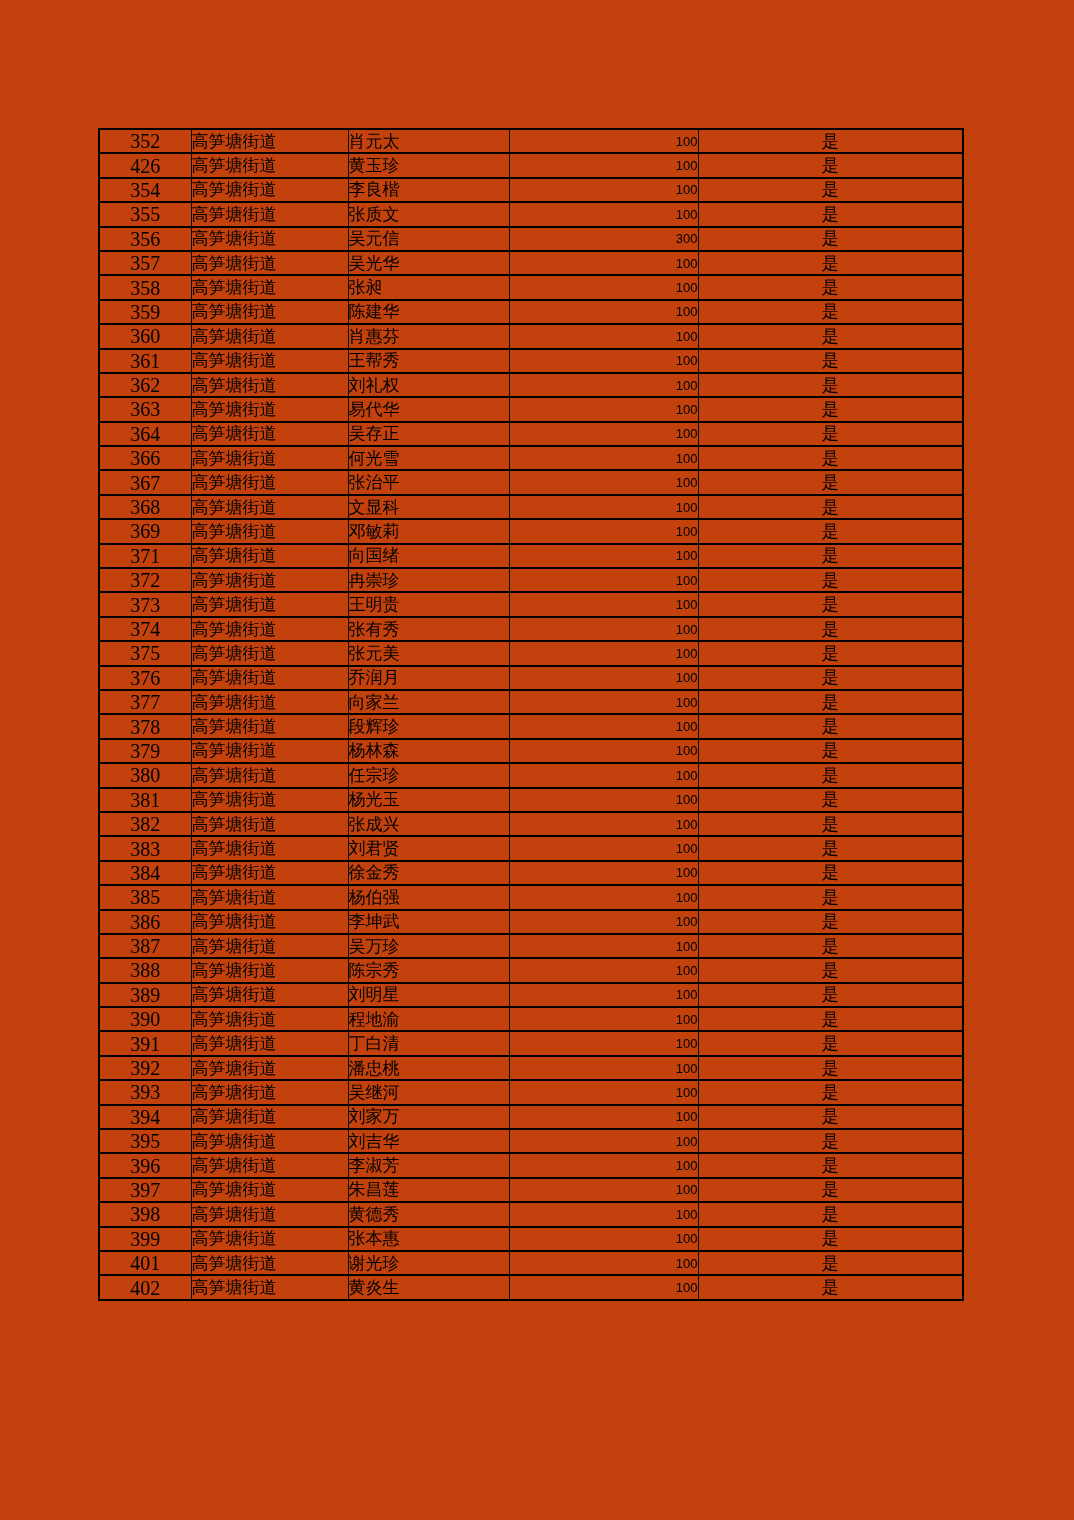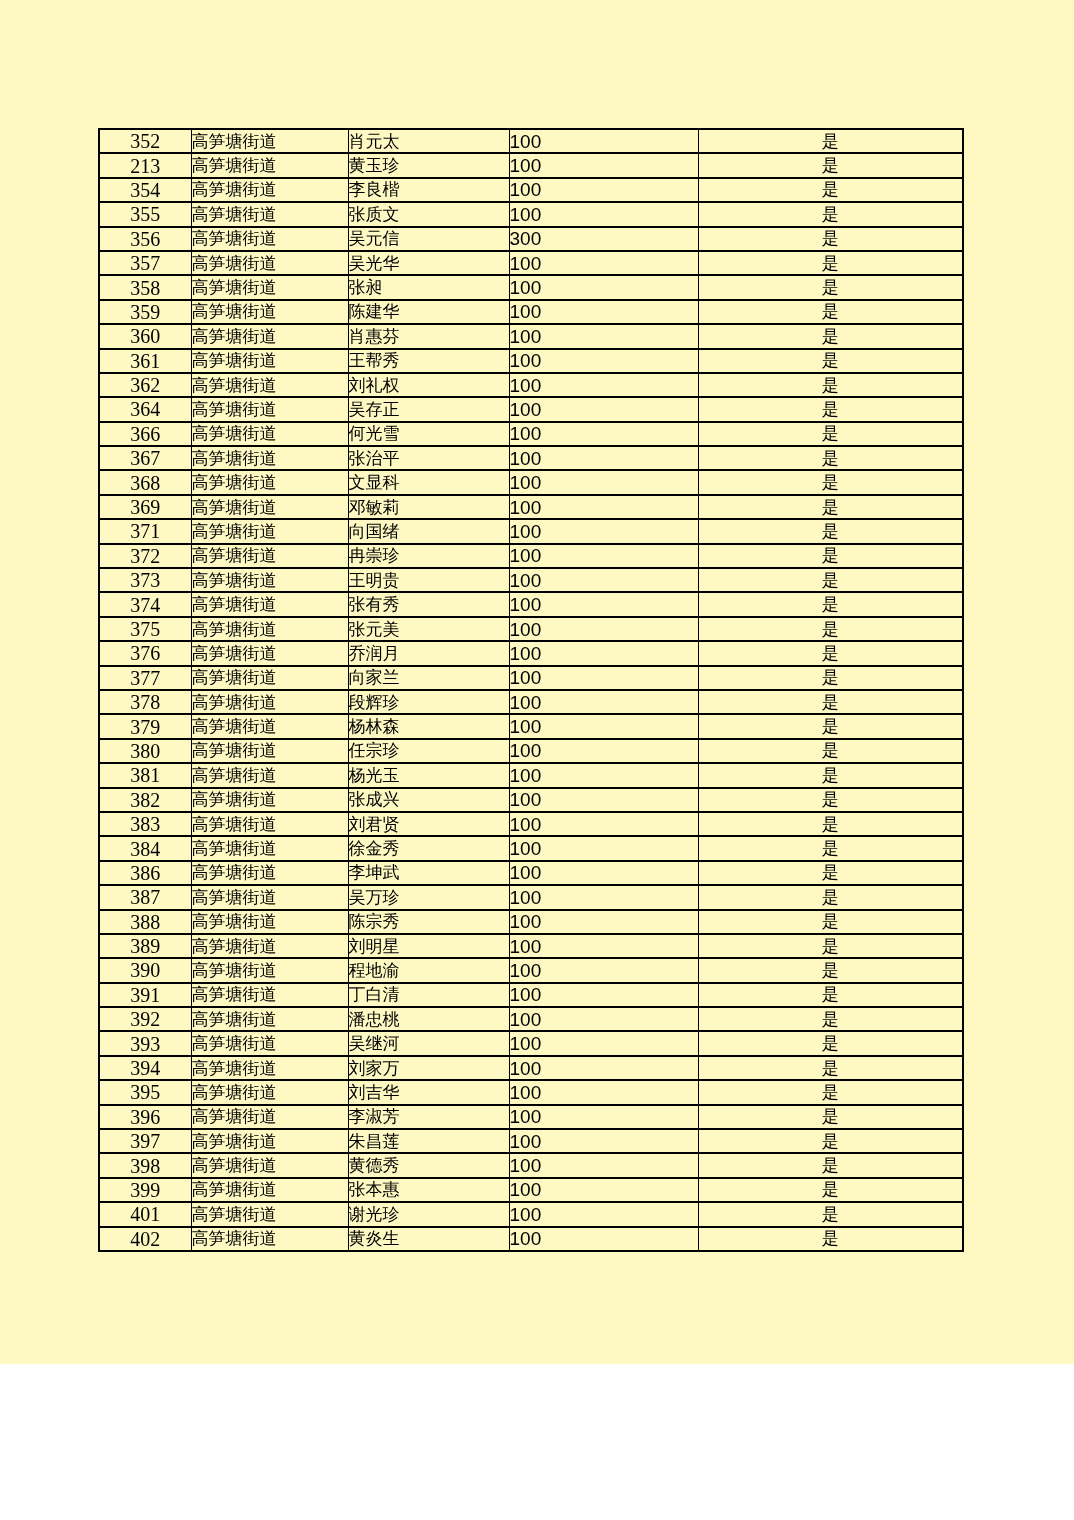--- a/index.html
+++ b/index.html
@@ -3,22 +3,22 @@
 <meta charset="utf-8">
 <style>
   html, body {
     margin: 0;
     padding: 0;
     background: #ffffff;
   }
   .page {
     position: relative;
     width: 1074px;
-    height: 1364px;
-    background: #fef9c3;
+    height: 1520px;
+    background: #c2410c;
     overflow: hidden;
     font-family: "Liberation Serif", "DejaVu Serif", serif;
     color: #000000;
   }
   table.records {
     position: absolute;
     left: 98px;
     top: 128px;
     width: 864px;
     border-collapse: collapse;
@@ -42,23 +42,23 @@
     font-size: 20px;
     font-family: "Liberation Serif", "DejaVu Serif", serif;
   }
   td.c-district, td.c-name {
     text-align: left;
     padding-left: 5px;
     font-size: 17px;
     font-family: "Liberation Serif", "DejaVu Serif", serif;
   }
   td.c-amount {
-    text-align: left;
+    text-align: right;
     padding-left: 4px;
-    font-size: 19px;
+    font-size: 13px;
     font-family: "Liberation Sans", "DejaVu Sans", sans-serif;
   }
   td.c-status {
     text-align: center;
     font-size: 17px;
     font-family: "Liberation Serif", "DejaVu Serif", serif;
   }
 </style>
 </head>
 <body>
@@ -74,21 +74,21 @@
     </colgroup>
     <tbody id="records-body">
         <tr>
           <td class="c-no">352</td>
           <td class="c-district">高笋塘街道</td>
           <td class="c-name">肖元太</td>
           <td class="c-amount">100</td>
           <td class="c-status">是</td>
         </tr>
         <tr>
-          <td class="c-no">213</td>
+          <td class="c-no">426</td>
           <td class="c-district">高笋塘街道</td>
           <td class="c-name">黄玉珍</td>
           <td class="c-amount">100</td>
           <td class="c-status">是</td>
         </tr>
         <tr>
           <td class="c-no">354</td>
           <td class="c-district">高笋塘街道</td>
           <td class="c-name">李良楷</td>
           <td class="c-amount">100</td>
@@ -144,20 +144,27 @@
           <td class="c-status">是</td>
         </tr>
         <tr>
           <td class="c-no">362</td>
           <td class="c-district">高笋塘街道</td>
           <td class="c-name">刘礼权</td>
           <td class="c-amount">100</td>
           <td class="c-status">是</td>
         </tr>
         <tr>
+          <td class="c-no">363</td>
+          <td class="c-district">高笋塘街道</td>
+          <td class="c-name">易代华</td>
+          <td class="c-amount">100</td>
+          <td class="c-status">是</td>
+        </tr>
+        <tr>
           <td class="c-no">364</td>
           <td class="c-district">高笋塘街道</td>
           <td class="c-name">吴存正</td>
           <td class="c-amount">100</td>
           <td class="c-status">是</td>
         </tr>
         <tr>
           <td class="c-no">366</td>
           <td class="c-district">高笋塘街道</td>
           <td class="c-name">何光雪</td>
@@ -273,20 +280,27 @@
           <td class="c-no">383</td>
           <td class="c-district">高笋塘街道</td>
           <td class="c-name">刘君贤</td>
           <td class="c-amount">100</td>
           <td class="c-status">是</td>
         </tr>
         <tr>
           <td class="c-no">384</td>
           <td class="c-district">高笋塘街道</td>
           <td class="c-name">徐金秀</td>
+          <td class="c-amount">100</td>
+          <td class="c-status">是</td>
+        </tr>
+        <tr>
+          <td class="c-no">385</td>
+          <td class="c-district">高笋塘街道</td>
+          <td class="c-name">杨伯强</td>
           <td class="c-amount">100</td>
           <td class="c-status">是</td>
         </tr>
         <tr>
           <td class="c-no">386</td>
           <td class="c-district">高笋塘街道</td>
           <td class="c-name">李坤武</td>
           <td class="c-amount">100</td>
           <td class="c-status">是</td>
         </tr>

